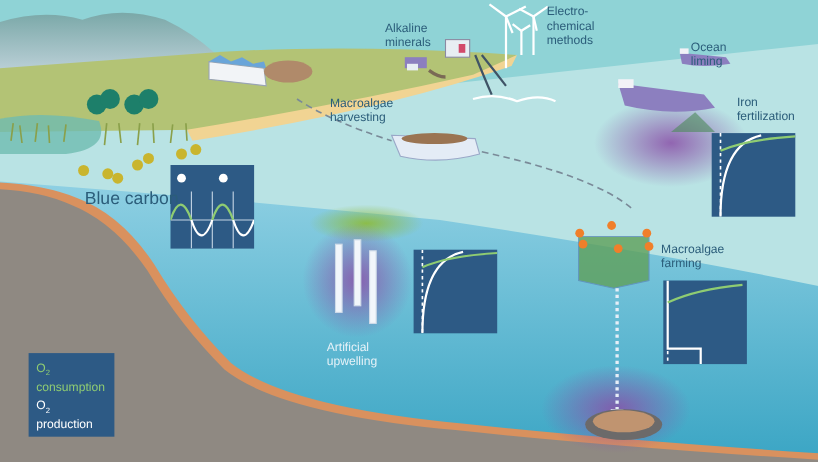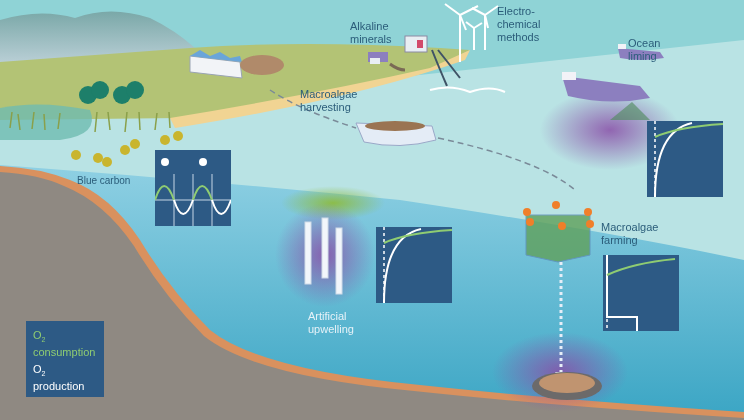--- a/index.html
+++ b/index.html
@@ -1,21 +1,21 @@
 <!DOCTYPE html>
 <html><head>
 <meta charset="utf-8">
 <style>
   html, body { margin: 0; padding: 0; }
   body { width: 744px; height: 420px; overflow: hidden; background: #8fd3d6; font-family: "Liberation Sans", sans-serif; }
   #scene { position: relative; width: 744px; height: 420px; overflow: hidden; }
   #scene svg.bg { position: absolute; left: 0; top: 0; }
   .lbl { position: absolute; font-size: 11px; line-height: 13px; color: #2b5d7a; white-space: pre-line; }
   .lbl.center { text-align: left; }
-  .lbl.light { color: #e6f2f8; margin-left: 11px; }
+  .lbl.light { color: #e6f2f8; }
   .legend { position: absolute; left: 26px; top: 321px; width: 78px; height: 76px; background: #2d5a85; }
   .legend .prod { position: absolute; left: 7px; top: 8px; font-size: 11px; line-height: 13px; color: #8fcc72; }
   .legend .cons { position: absolute; left: 7px; top: 42px; font-size: 11px; line-height: 13px; color: #ffffff; }
   .legend sub { font-size: 7px; }
   .panel { position: absolute; background: #2d5a85; }
 </style>
 </head>
 <body>
 
 <div id="scene">
@@ -206,23 +206,25 @@
     </svg>
   </div>
 
   <div class="lbl center" style="left:350px;top:20px;">Alkaline
 minerals</div>
   <div class="lbl" style="left:497px;top:5px;">Electro-
 chemical
 methods</div>
   <div class="lbl center" style="left:628px;top:21px;margin-top:16px;">Ocean
 liming</div>
+  <div class="lbl" style="left:670px;top:87px;">Iron
+fertilization</div>
   <div class="lbl" style="left:300px;top:88px;">Macroalgae
 harvesting</div>
-  <div class="lbl" style="left:77px;top:174px;font-size:10px;">Blue carbon</div>
+  <div class="lbl" style="left:77px;top:174px;font-size:16px;">Blue carbon</div>
   <div class="lbl light" style="left:297px;top:310px;">Artificial
 upwelling</div>
   <div class="lbl" style="left:601px;top:221px;">Macroalgae
 farming</div>
 
   <div class="legend">
     <div class="prod">
       <span>O</span><sub>2</sub><br>
       <span>consumption</span>
     </div>

